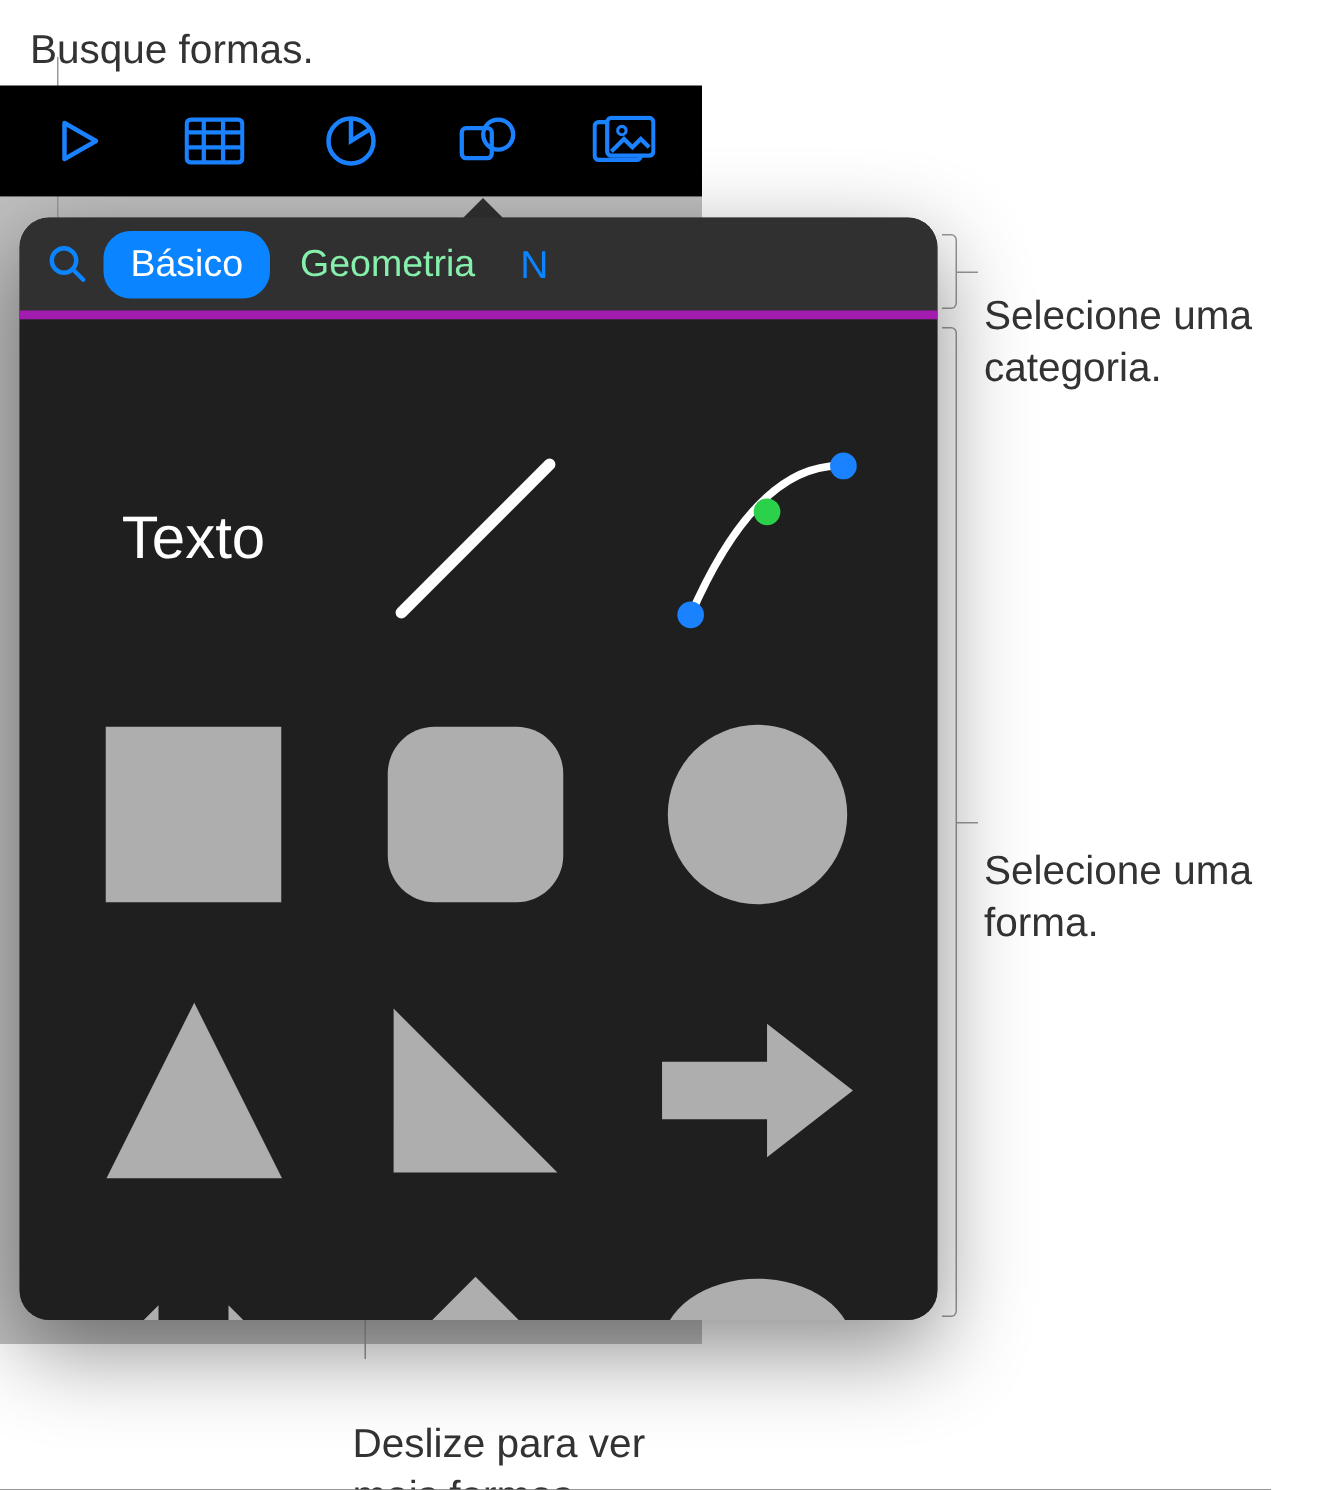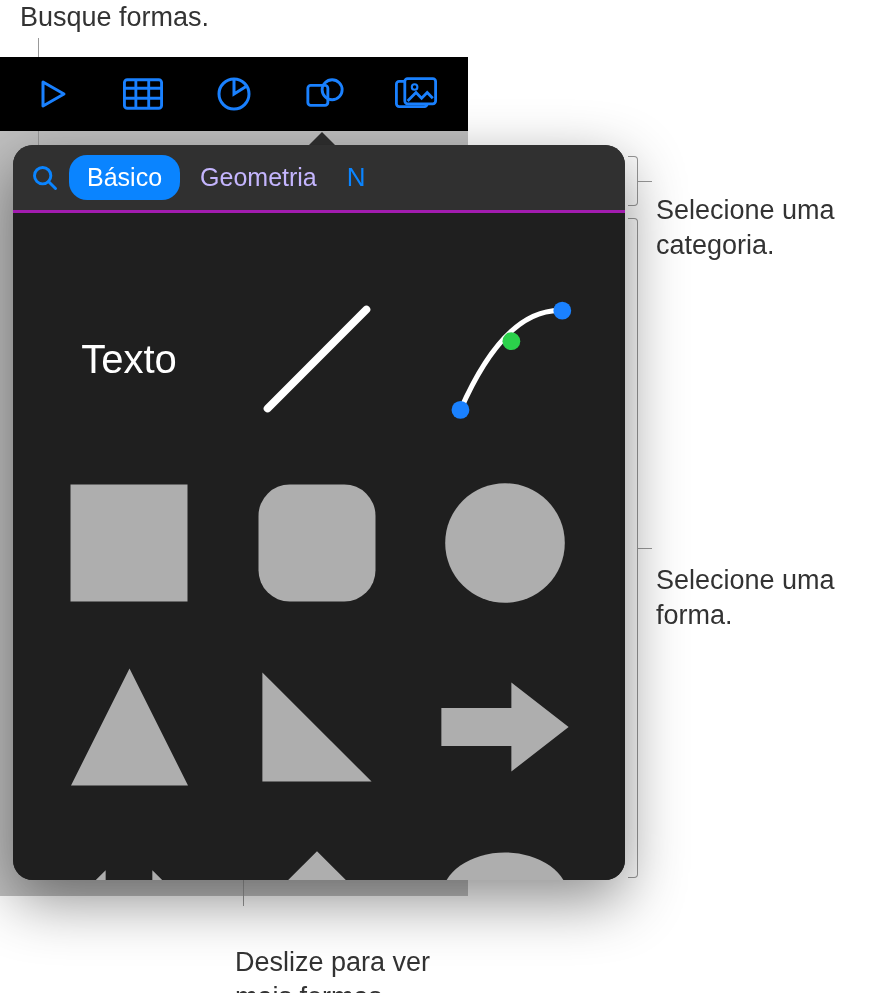--- a/index.html
+++ b/index.html
@@ -65,39 +65,39 @@
       background: #303030;
       border-radius: 20px;
       overflow: hidden;
       box-shadow: 0 20px 60px rgba(0,0,0,0.45);
       display: flex;
       flex-direction: column;
     }
     .categories {
       height: 68px;
       background: #303030;
-      border-bottom: 3px solid #a21caf;
+      border-bottom: 6px solid #a21caf;
       display: flex;
       align-items: center;
       padding: 0 10px;
       gap: 2px;
       overflow: hidden;
       white-space: nowrap;
     }
     .search-icon {
       color: #0a84ff;
       padding: 6px 8px;
       display: flex;
       align-items: center;
       justify-content: center;
     }
     .cat-tab {
       padding: 8px 18px;
       border-radius: 18px;
-      color: #c4b5fd;
+      color: #86efac;
       font-size: 25px;
     }
     .cat-tab.selected {
       background: #0a84ff;
       color: #fff;
     }
     .cat-partial {
       color: #0a84ff;
       padding: 8px 0 8px 10px;
     }
@@ -142,21 +142,21 @@
     .bracket {
       position: absolute;
       border-color: #999;
     }
   </style>
 </head>
 <body>
 
 <div class="shadow-strip"></div>
 
-<div class="callout" style="top:0; left:20px;">
+<div class="callout" style="top:16px; left:20px;">
   <span>Busque formas.</span>
 </div>
 <div class="callout-line" style="top:38px; left:38px; width:1px; height:124px;"></div>
 
 <div class="callout" style="top:158px; left:656px; white-space:pre-line;">
   <span>Selecione uma
 categoria.</span>
 </div>
 
 <div class="bracket" style="top:156px; left:628px; height:50px; width:10px; border-right:1px solid #999; border-top:1px solid #999; border-bottom:1px solid #999; border-radius: 0 4px 4px 0;"></div>

